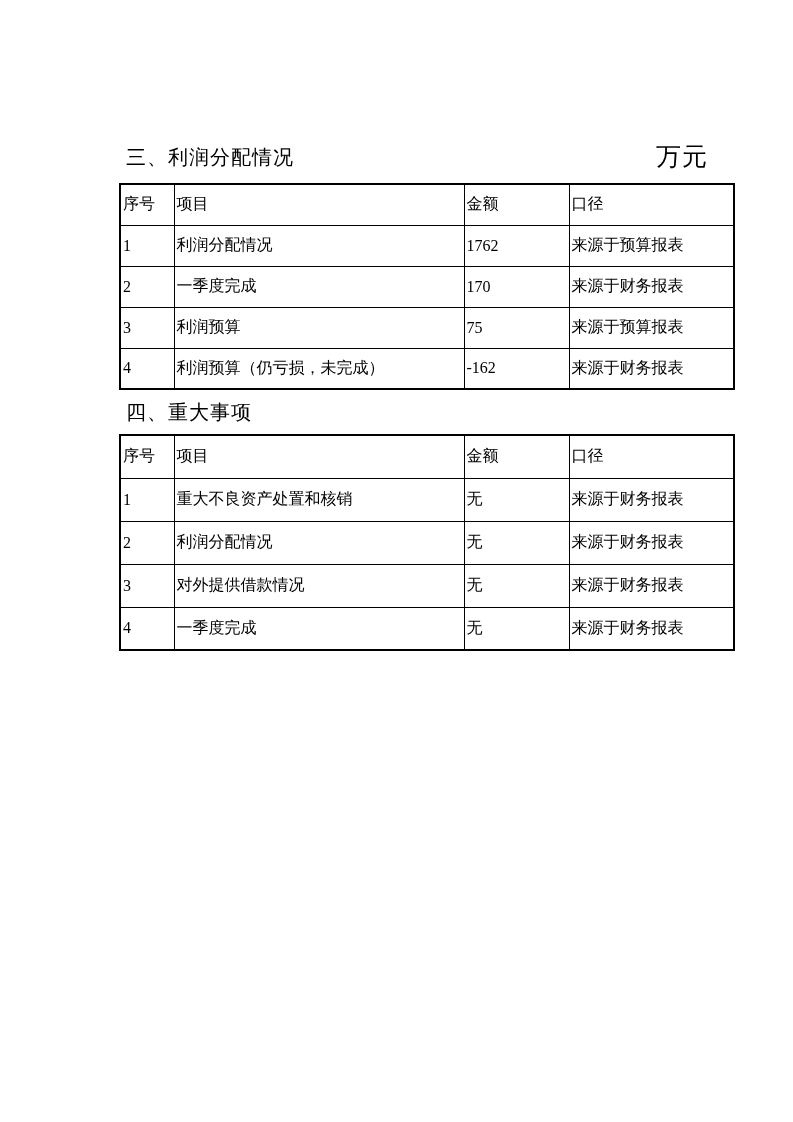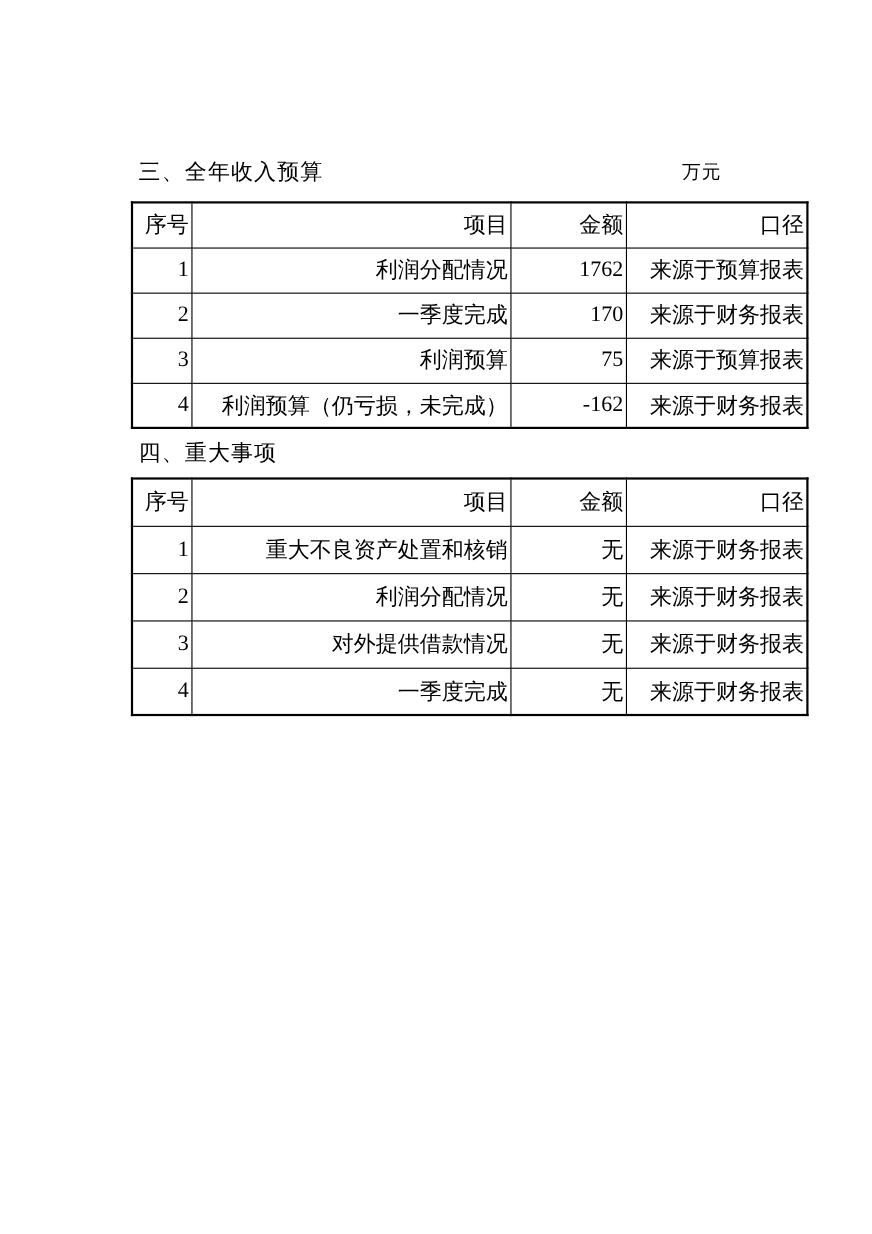--- a/index.html
+++ b/index.html
@@ -29,61 +29,61 @@
     font-size: 20px;
     font-weight: normal;
     line-height: 22px;
     letter-spacing: 1px;
     white-space: nowrap;
   }
   .title-1 { left: 126px; top: 146px; }
   .title-2 { left: 126px; top: 401px; text-align: right; }
   .unit-label {
     position: absolute;
-    left: 620px;
+    left: 656px;
     top: 146px;
-    font-size: 17px;
+    font-size: 25px;
     line-height: 22px;
     letter-spacing: 1px;
     white-space: nowrap;
   }
   table.doc-table {
     position: absolute;
     left: 119px;
     width: 614px;
     table-layout: fixed;
     border-collapse: collapse;
     border: 2px solid var(--line);
   }
   .table-1 { top: 183px; }
   .table-2 { top: 434px; }
   table.doc-table th,
   table.doc-table td {
     border: 1.5px solid var(--line);
-    font-size: 20px;
+    font-size: 16px;
     font-weight: normal;
-    text-align: right;
+    text-align: left;
     vertical-align: middle;
     padding: 0 2px;
     white-space: nowrap;
     overflow: hidden;
   }
   .table-1 tr { height: 41px; }
   .table-2 tr { height: 43px; }
   col.c-num   { width: 54px;  }
   col.c-item  { width: 290px; }
   col.c-amt   { width: 105px; }
   col.c-scope { width: 165px; }
 </style>
 </head>
 <body>
 
 <div class="page">
 
-  <h2 class="section-title title-1">三、全年收入预算</h2>
+  <h2 class="section-title title-1">三、利润分配情况</h2>
 
   <span class="unit-label">万元</span>
 
   <table class="doc-table table-1">
     <colgroup>
       <col class="c-num">
         <col class="c-item">
         <col class="c-amt">
         <col class="c-scope">
     </colgroup>

